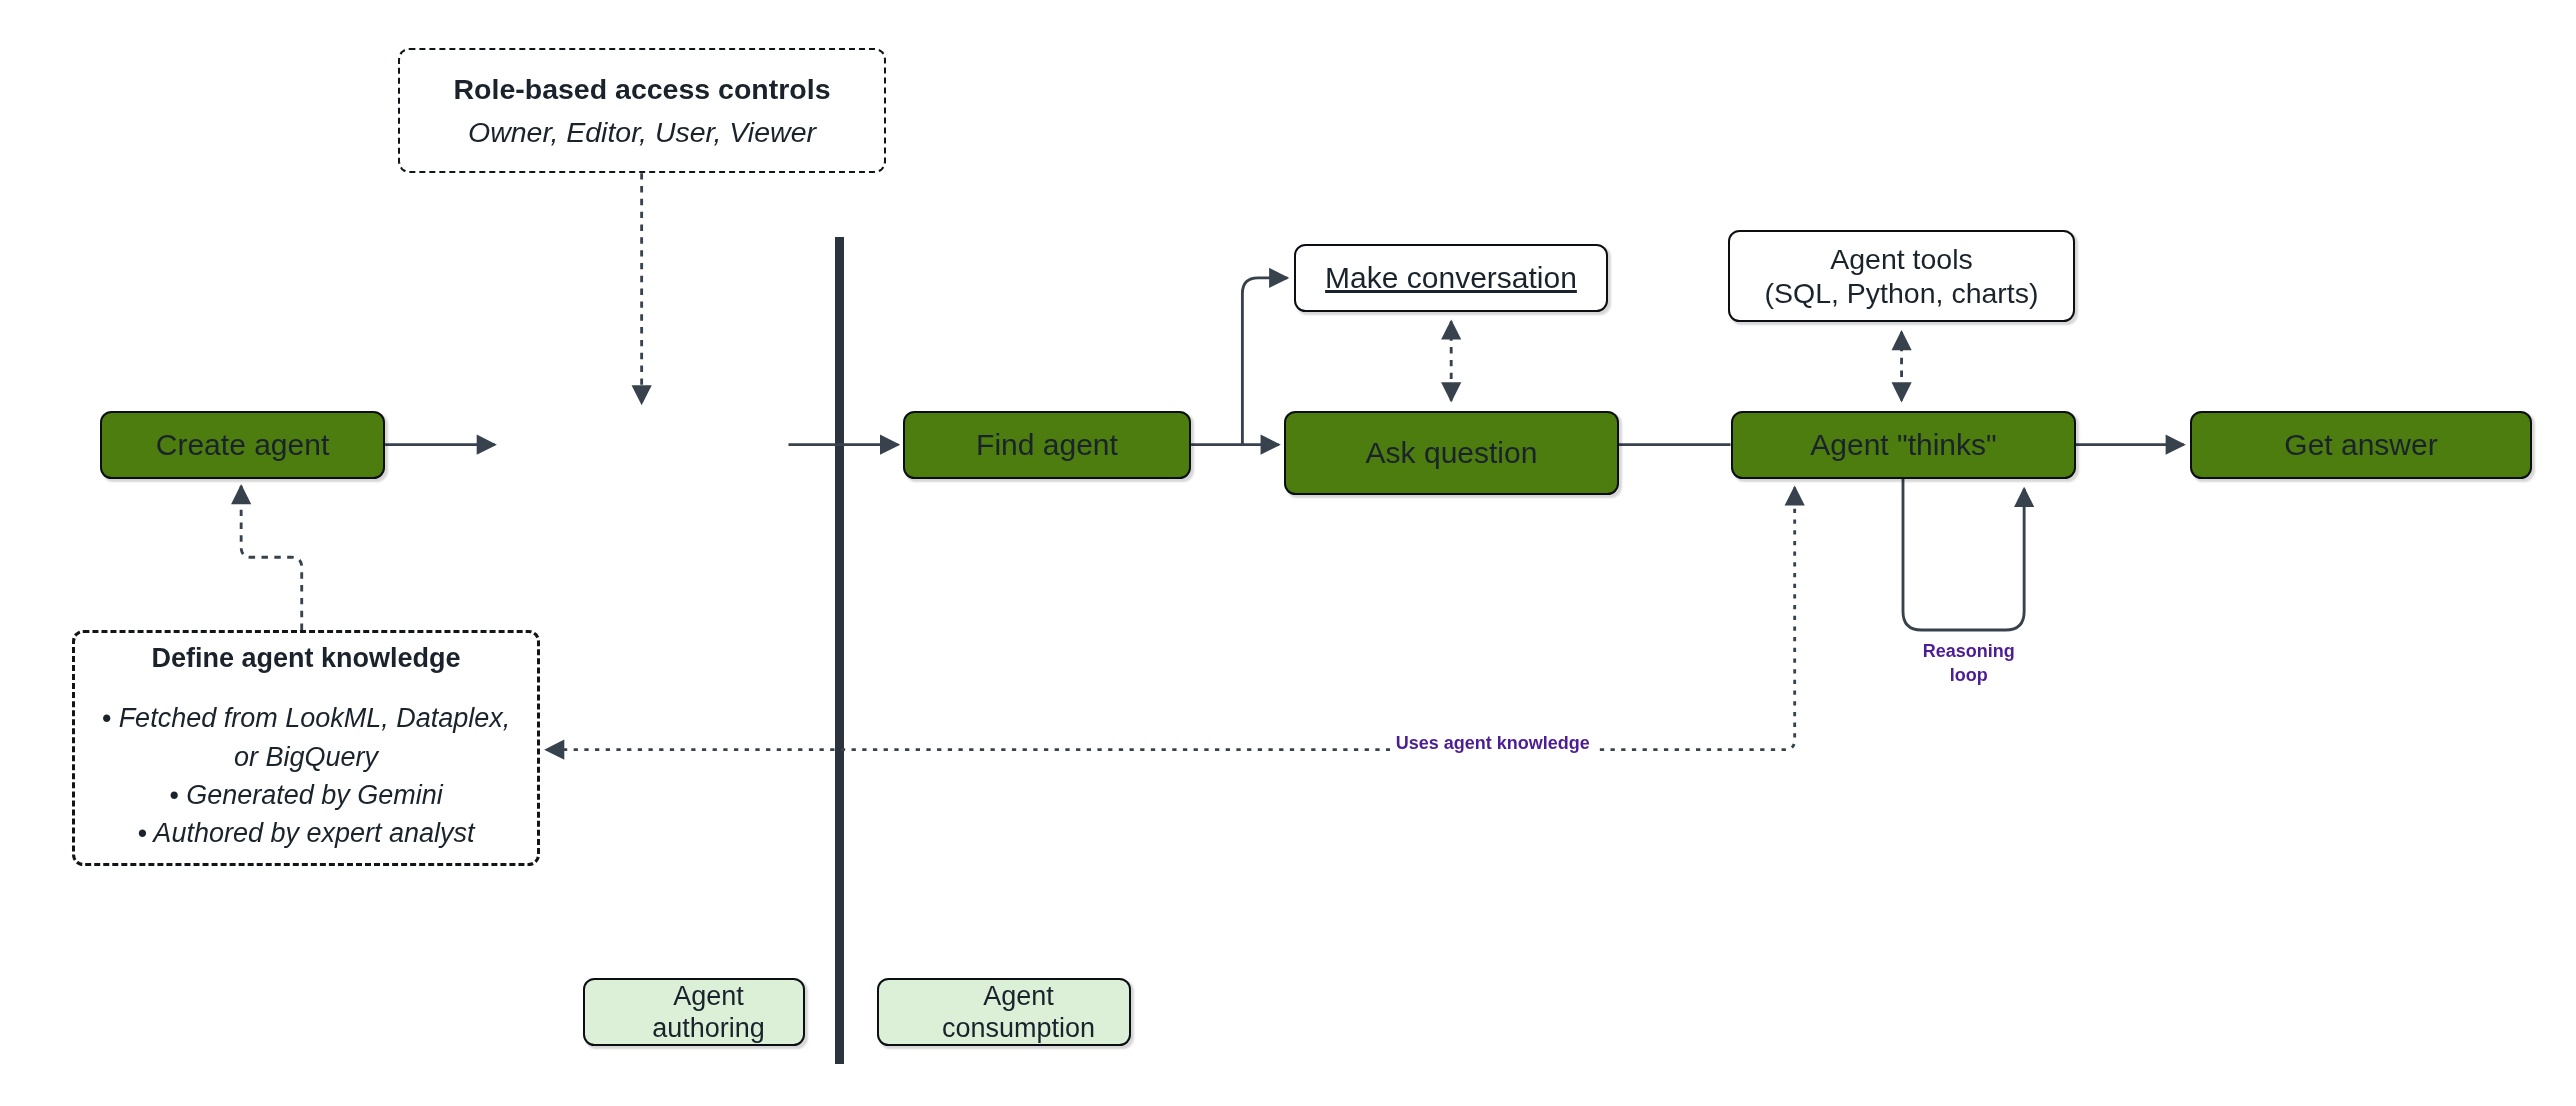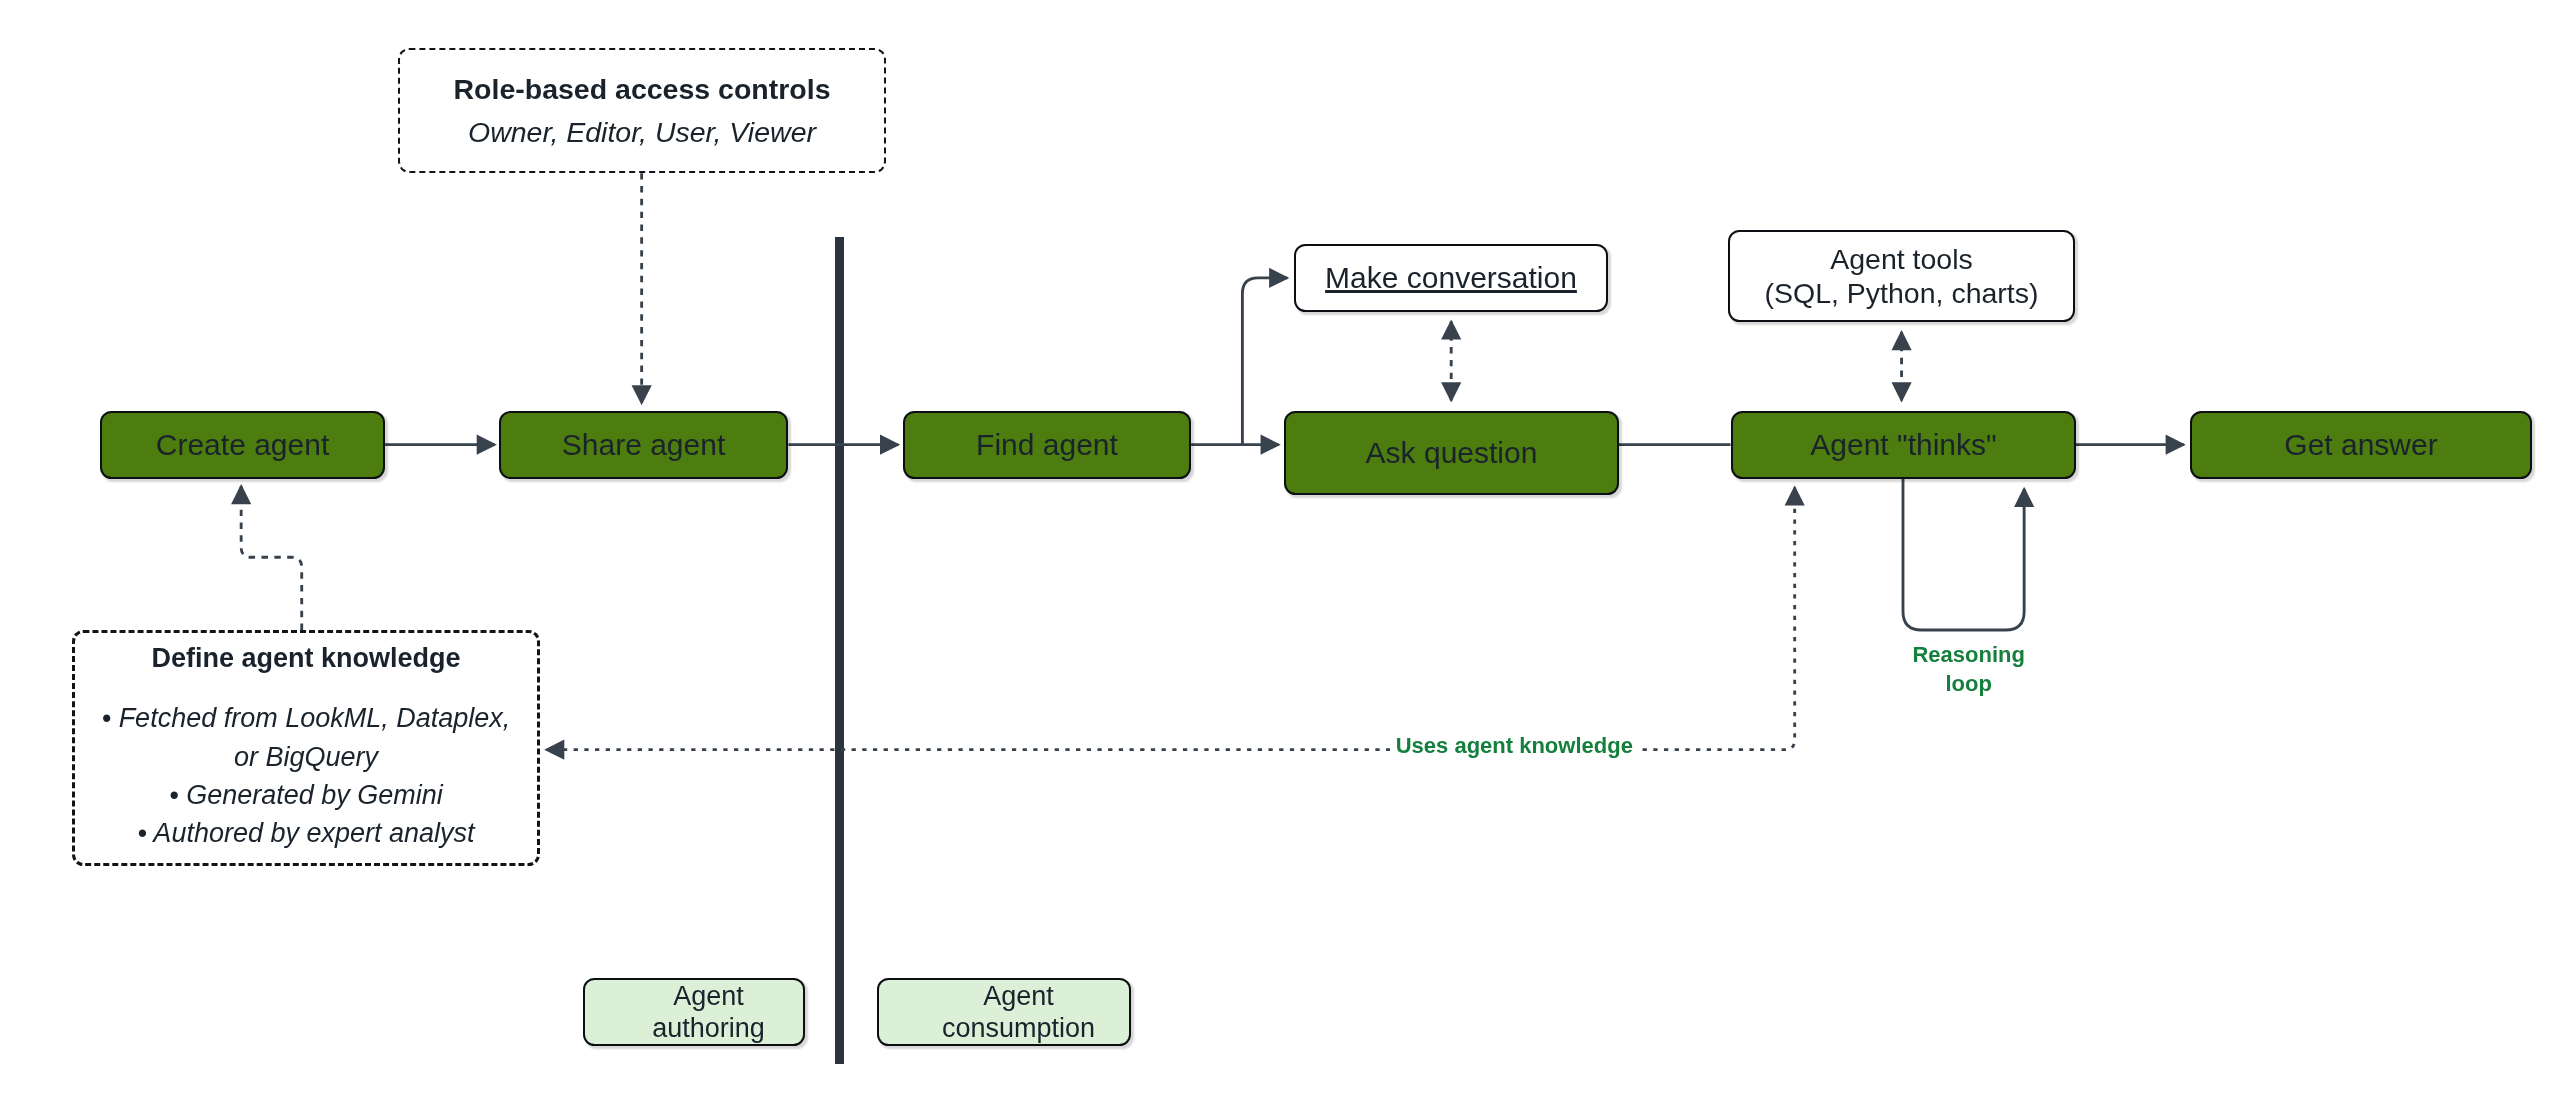--- a/index.html
+++ b/index.html
@@ -22,21 +22,21 @@
     position:absolute;display:flex;flex-direction:column;align-items:center;justify-content:center;
     text-align:right;box-sizing:border-box;border-radius:11.4px;background:#ffffff;
   }
   .annot.thin{border:2.1px dashed #111418;}
   .annot.heavy{border:3.6px dashed #111418;}
   .annot .title{font-weight:bold;font-size:28.5px;margin-bottom:10px;}
   .annot .sub{font-style:italic;font-size:28.5px;}
   .annot.knowledge .title{font-size:27px;margin-bottom:25px;}
   .annot.knowledge .kline{font-style:italic;font-size:27px;line-height:1.42;}
   .edge-label{
-    position:absolute;font-weight:bold;font-size:22px;color:#15803d;text-align:center;
+    position:absolute;font-weight:bold;font-size:18px;color:#4c1d95;text-align:center;
     background:#ffffff;padding:0 5.7px;white-space:nowrap;
   }
   .edge-label.two-line{line-height:1.33;background:transparent;}
 </style>
 </head>
 <body>
 
 <div id="canvas">
 
   <div class="divider" style="left:835px;top:237px;width:8.6px;height:827px;"></div>
@@ -60,23 +60,20 @@
       <path d="M2668,466 L2668,562" stroke-dasharray="9 9" marker-start="url(#arw)" marker-end="url(#arw)"></path>
       <path d="M2518,684 L2518,1038 Q2518,1052 2504,1052 L766,1052" stroke-dasharray="6 9" marker-start="url(#arw)" marker-end="url(#arw)"></path>
       <path d="M2670,672 L2670,858 Q2670,884 2696,884 L2814,884 Q2840,884 2840,858 L2840,686" marker-end="url(#arw)"></path>
     </g>
   </svg>
 
   <div class="node blue" style="left:100px;top:411px;width:285px;height:68px;">
     <span>Create agent</span>
   </div>
 
-  <div class="node blue" style="left:499px;top:411px;width:289px;height:68px;">
-    <span>Share agent</span>
-  </div>
 
   <div class="node blue" style="left:903px;top:411px;width:288px;height:68px;">
     <span>Find agent</span>
   </div>
 
   <div class="node blue" style="left:1284px;top:411px;width:335px;height:84px;">
     <span>Ask question</span>
   </div>
 
   <div class="node blue" style="left:1731px;top:411px;width:345px;height:68px;">

